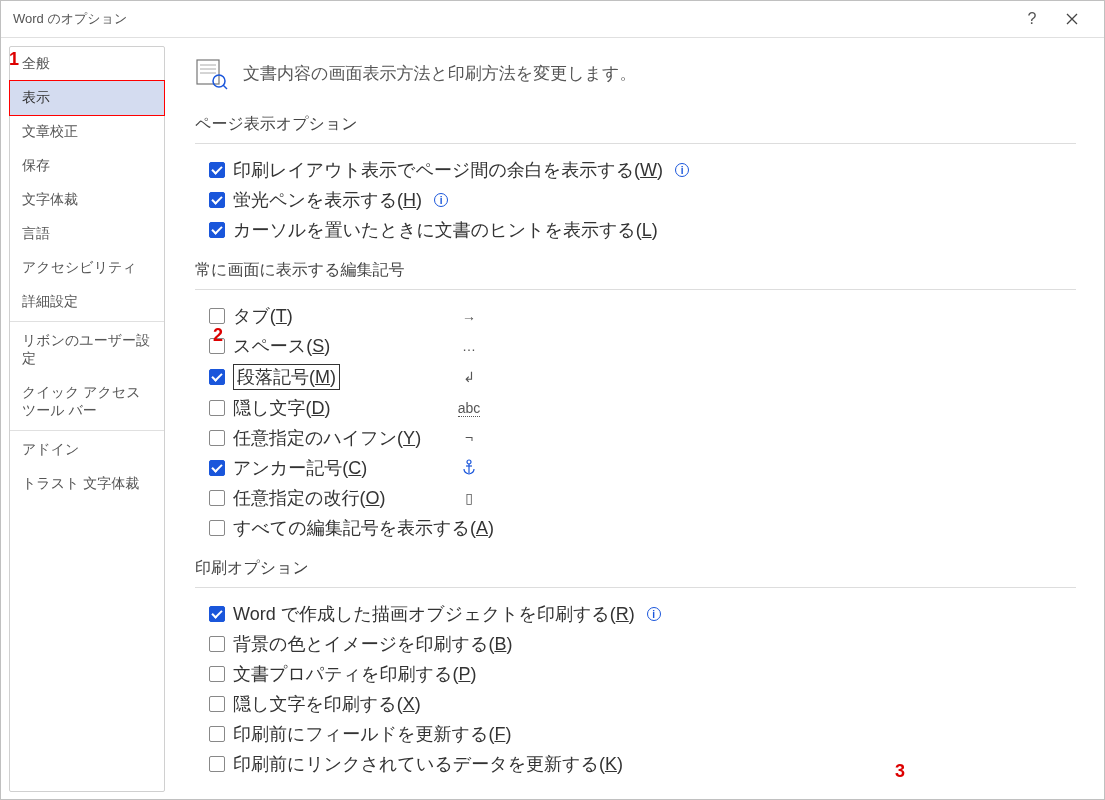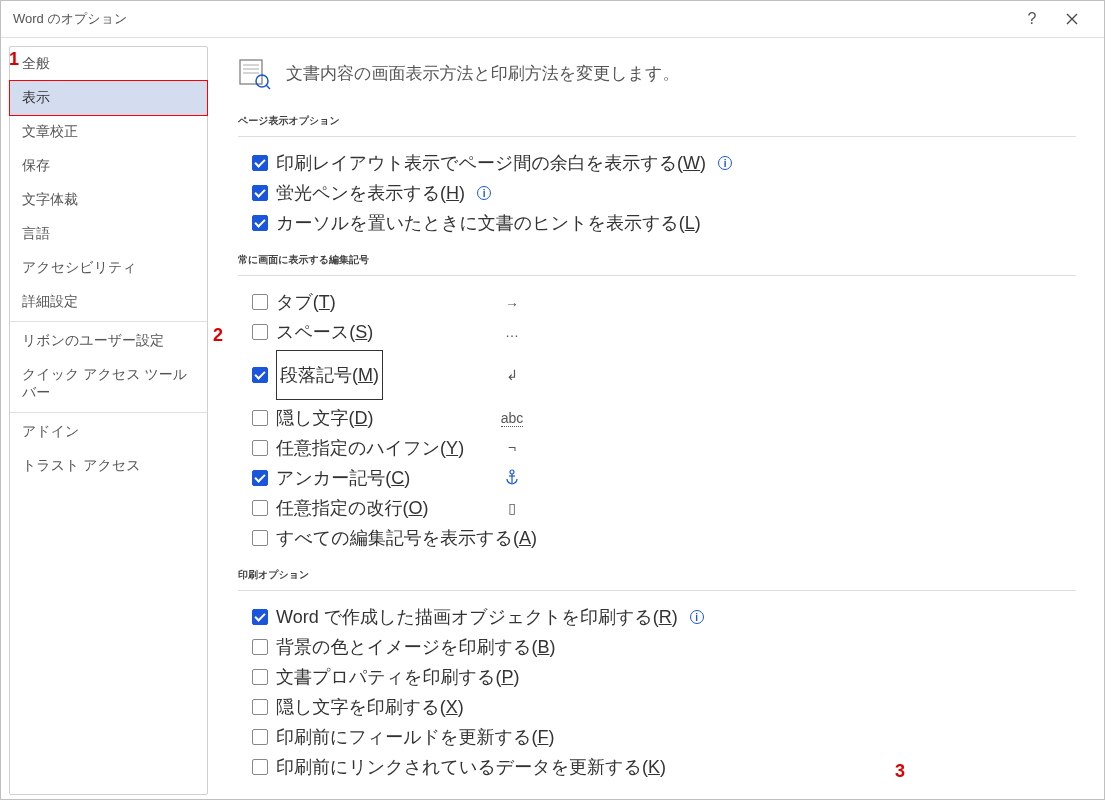--- a/index.html
+++ b/index.html
@@ -45,21 +45,21 @@
     font-size: 16px;
     color: #555;
     cursor: pointer;
   }
   .body {
     flex: 1;
     display: flex;
     padding: 8px 8px 0 8px;
   }
   .sidebar {
-    width: 199px;
+    width: 156px;
     border: 1px solid #d0d0d0;
     border-radius: 2px;
     display: flex;
     flex-direction: column;
     font-size: 14px;
     background: #fff;
   }
   .sidebar-item {
     padding: 8px 12px;
     color: #555;
@@ -92,22 +92,22 @@
     height: 34px;
     display: flex;
     align-items: center;
     justify-content: center;
   }
   .header-text {
     font-size: 17px;
     color: #555;
   }
   .section-title {
-    font-weight: bold;
-    font-size: 10px;
+    font-weight: normal;
+    font-size: 16px;
     color: #444;
     margin: 18px 0 8px 0;
   }
   .section-sep {
     border: none;
     border-top: 1px solid #ddd;
     margin: 6px 0 14px 0;
   }
   .option-row {
     display: flex;
@@ -157,21 +157,21 @@
     align-items: center;
     justify-content: center;
     font-size: 10px;
     color: #1a56db;
     font-weight: bold;
     font-style: normal;
     margin-left: 4px;
   }
   .option-row.highlighted .option-label {
     border: 1px solid #333;
-    padding: 12px 3px;
+    padding: 0 3px;
   }
   .symbol-cell {
     width: 40px;
     text-align: center;
     color: #555;
     font-size: 14px;
     margin-left: auto;
     margin-right: calc(100% - 280px);
   }
   .footer {
@@ -227,21 +227,21 @@
         <div class="sidebar-item"><span>保存</span></div>
         <div class="sidebar-item"><span>文字体裁</span></div>
         <div class="sidebar-item"><span>言語</span></div>
         <div class="sidebar-item"><span>アクセシビリティ</span></div>
         <div class="sidebar-item"><span>詳細設定</span></div>
         <div class="sidebar-sep"></div>
         <div class="sidebar-item"><span>リボンのユーザー設定</span></div>
         <div class="sidebar-item"><span>クイック アクセス ツール バー</span></div>
         <div class="sidebar-sep"></div>
         <div class="sidebar-item"><span>アドイン</span></div>
-        <div class="sidebar-item"><span>トラスト アクセス</span></div>
+        <div class="sidebar-item"><span>トラスト 文字体裁</span></div>
       </div>
 
     <div class="content">
       <div class="header-row">
         <div class="header-icon">
           <svg width="34" height="34" viewBox="0 0 34 34">
             <rect x="2" y="4" width="22" height="24" fill="none" stroke="#777" stroke-width="1.2"></rect>
             <line x1="5" y1="9" x2="21" y2="9" stroke="#aaa"></line>
             <line x1="5" y1="13" x2="21" y2="13" stroke="#aaa"></line>
             <line x1="5" y1="17" x2="21" y2="17" stroke="#aaa"></line>

